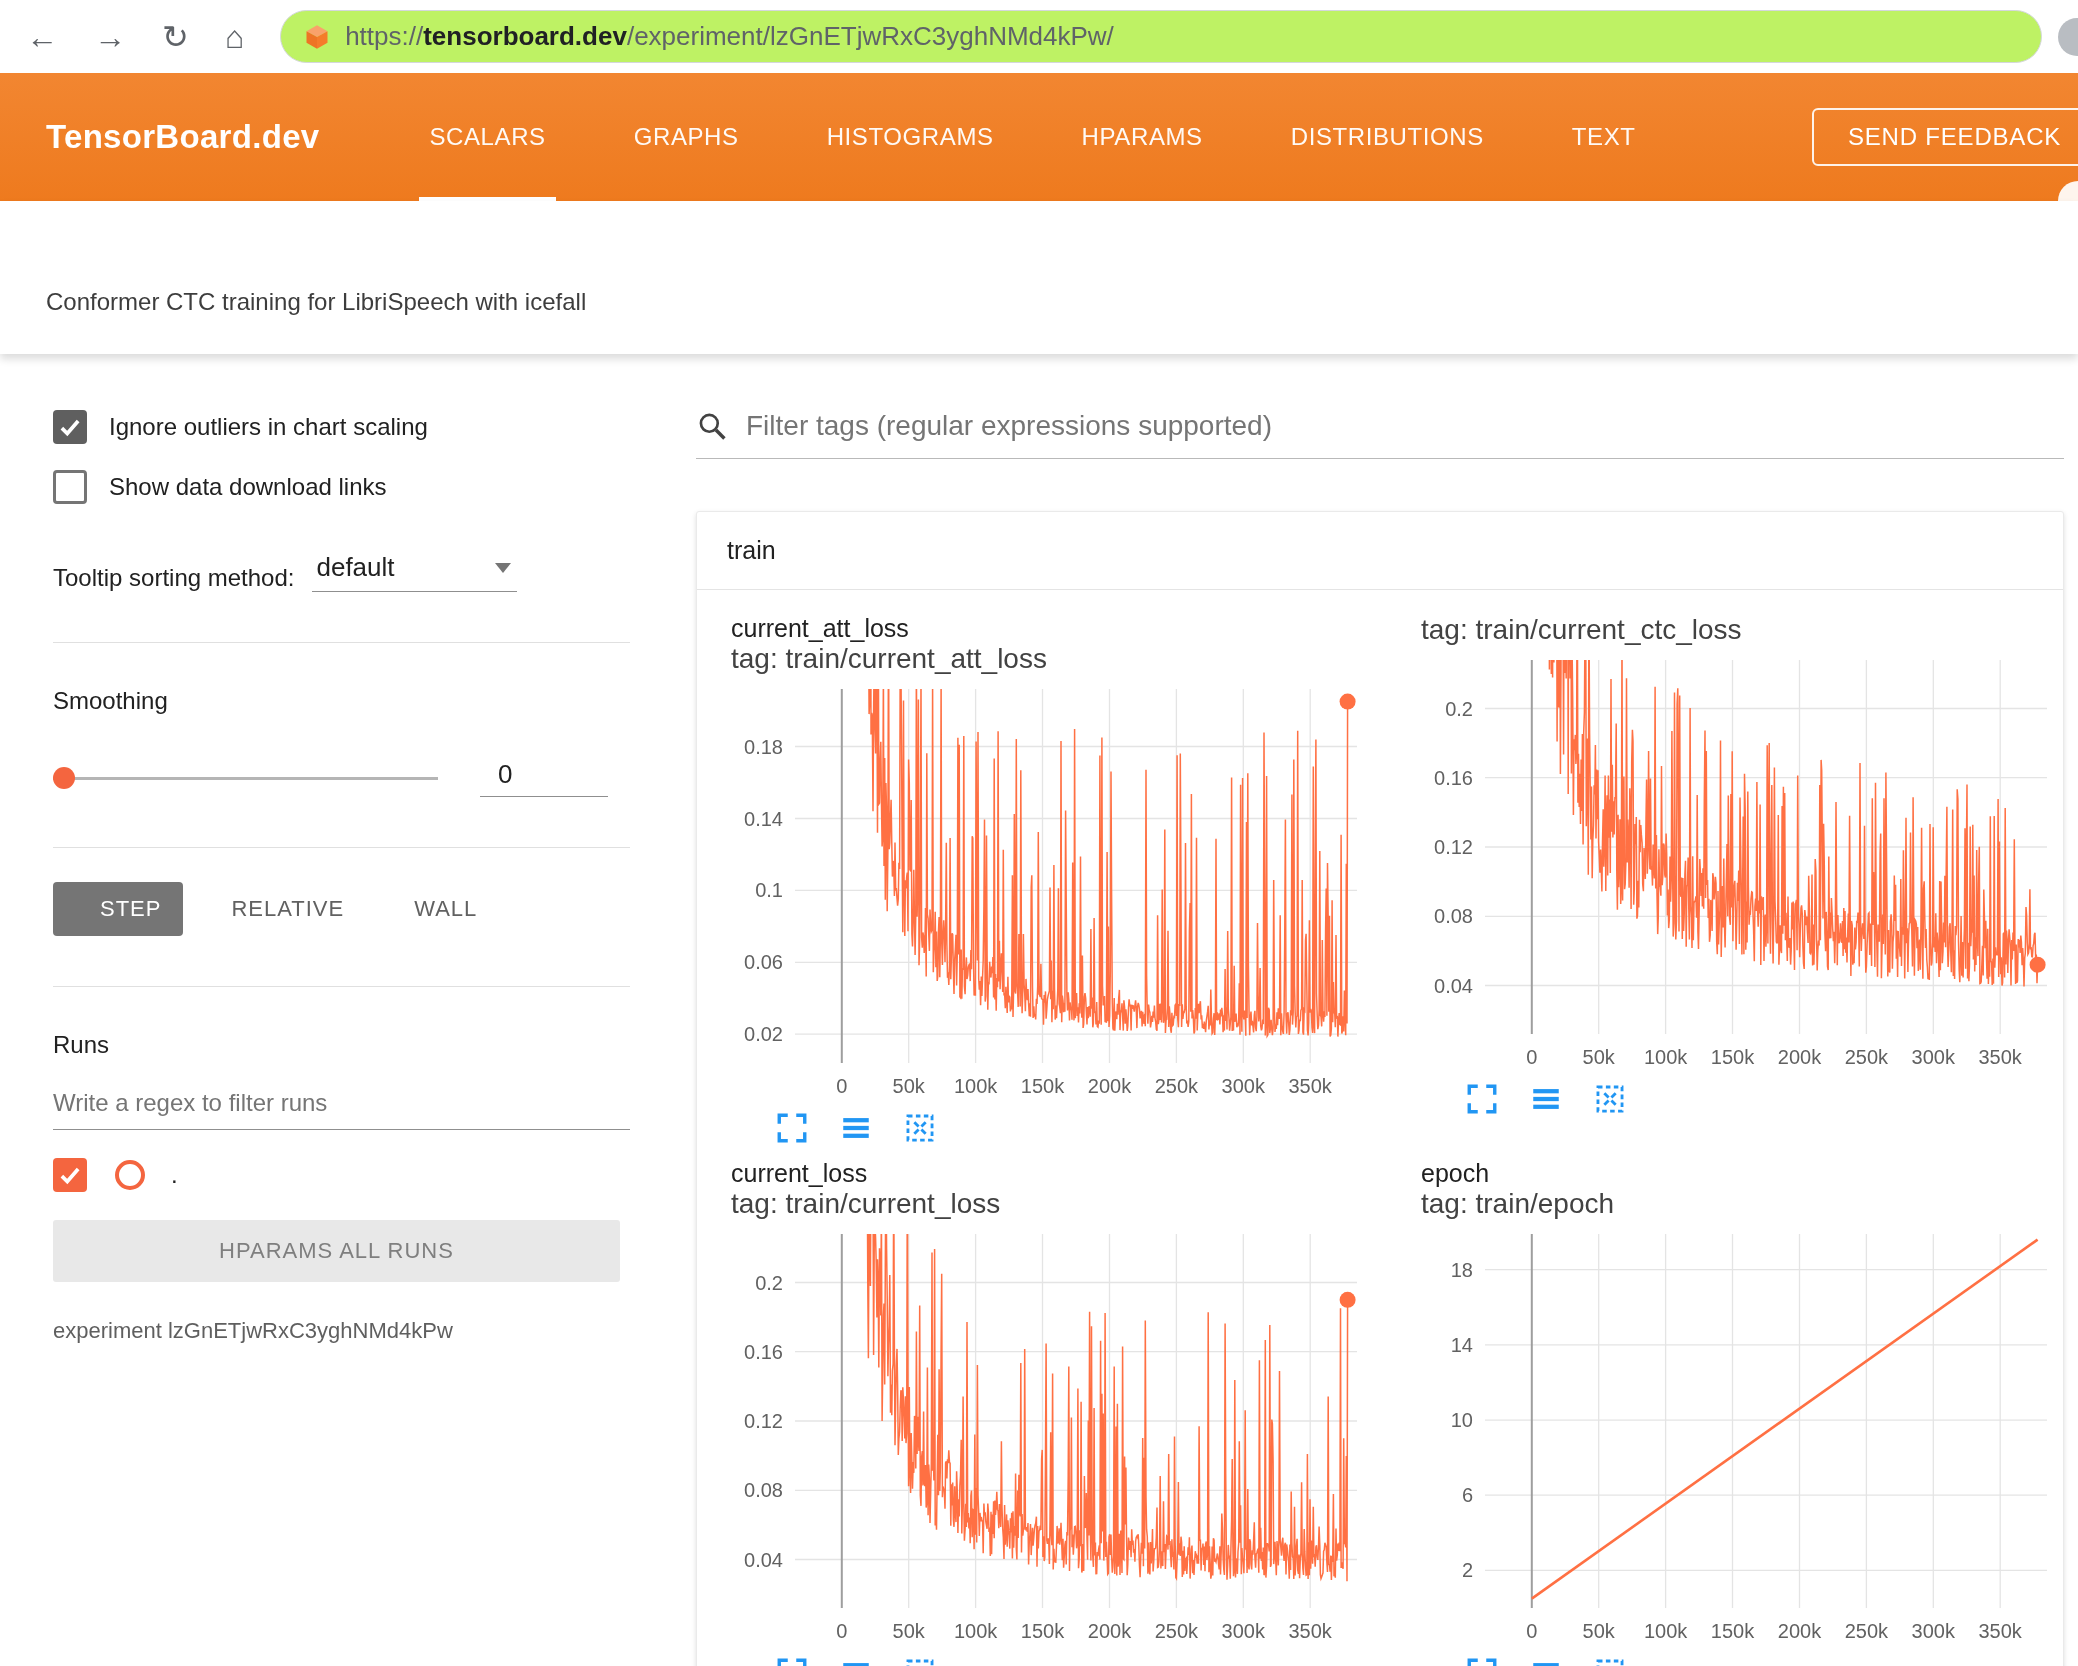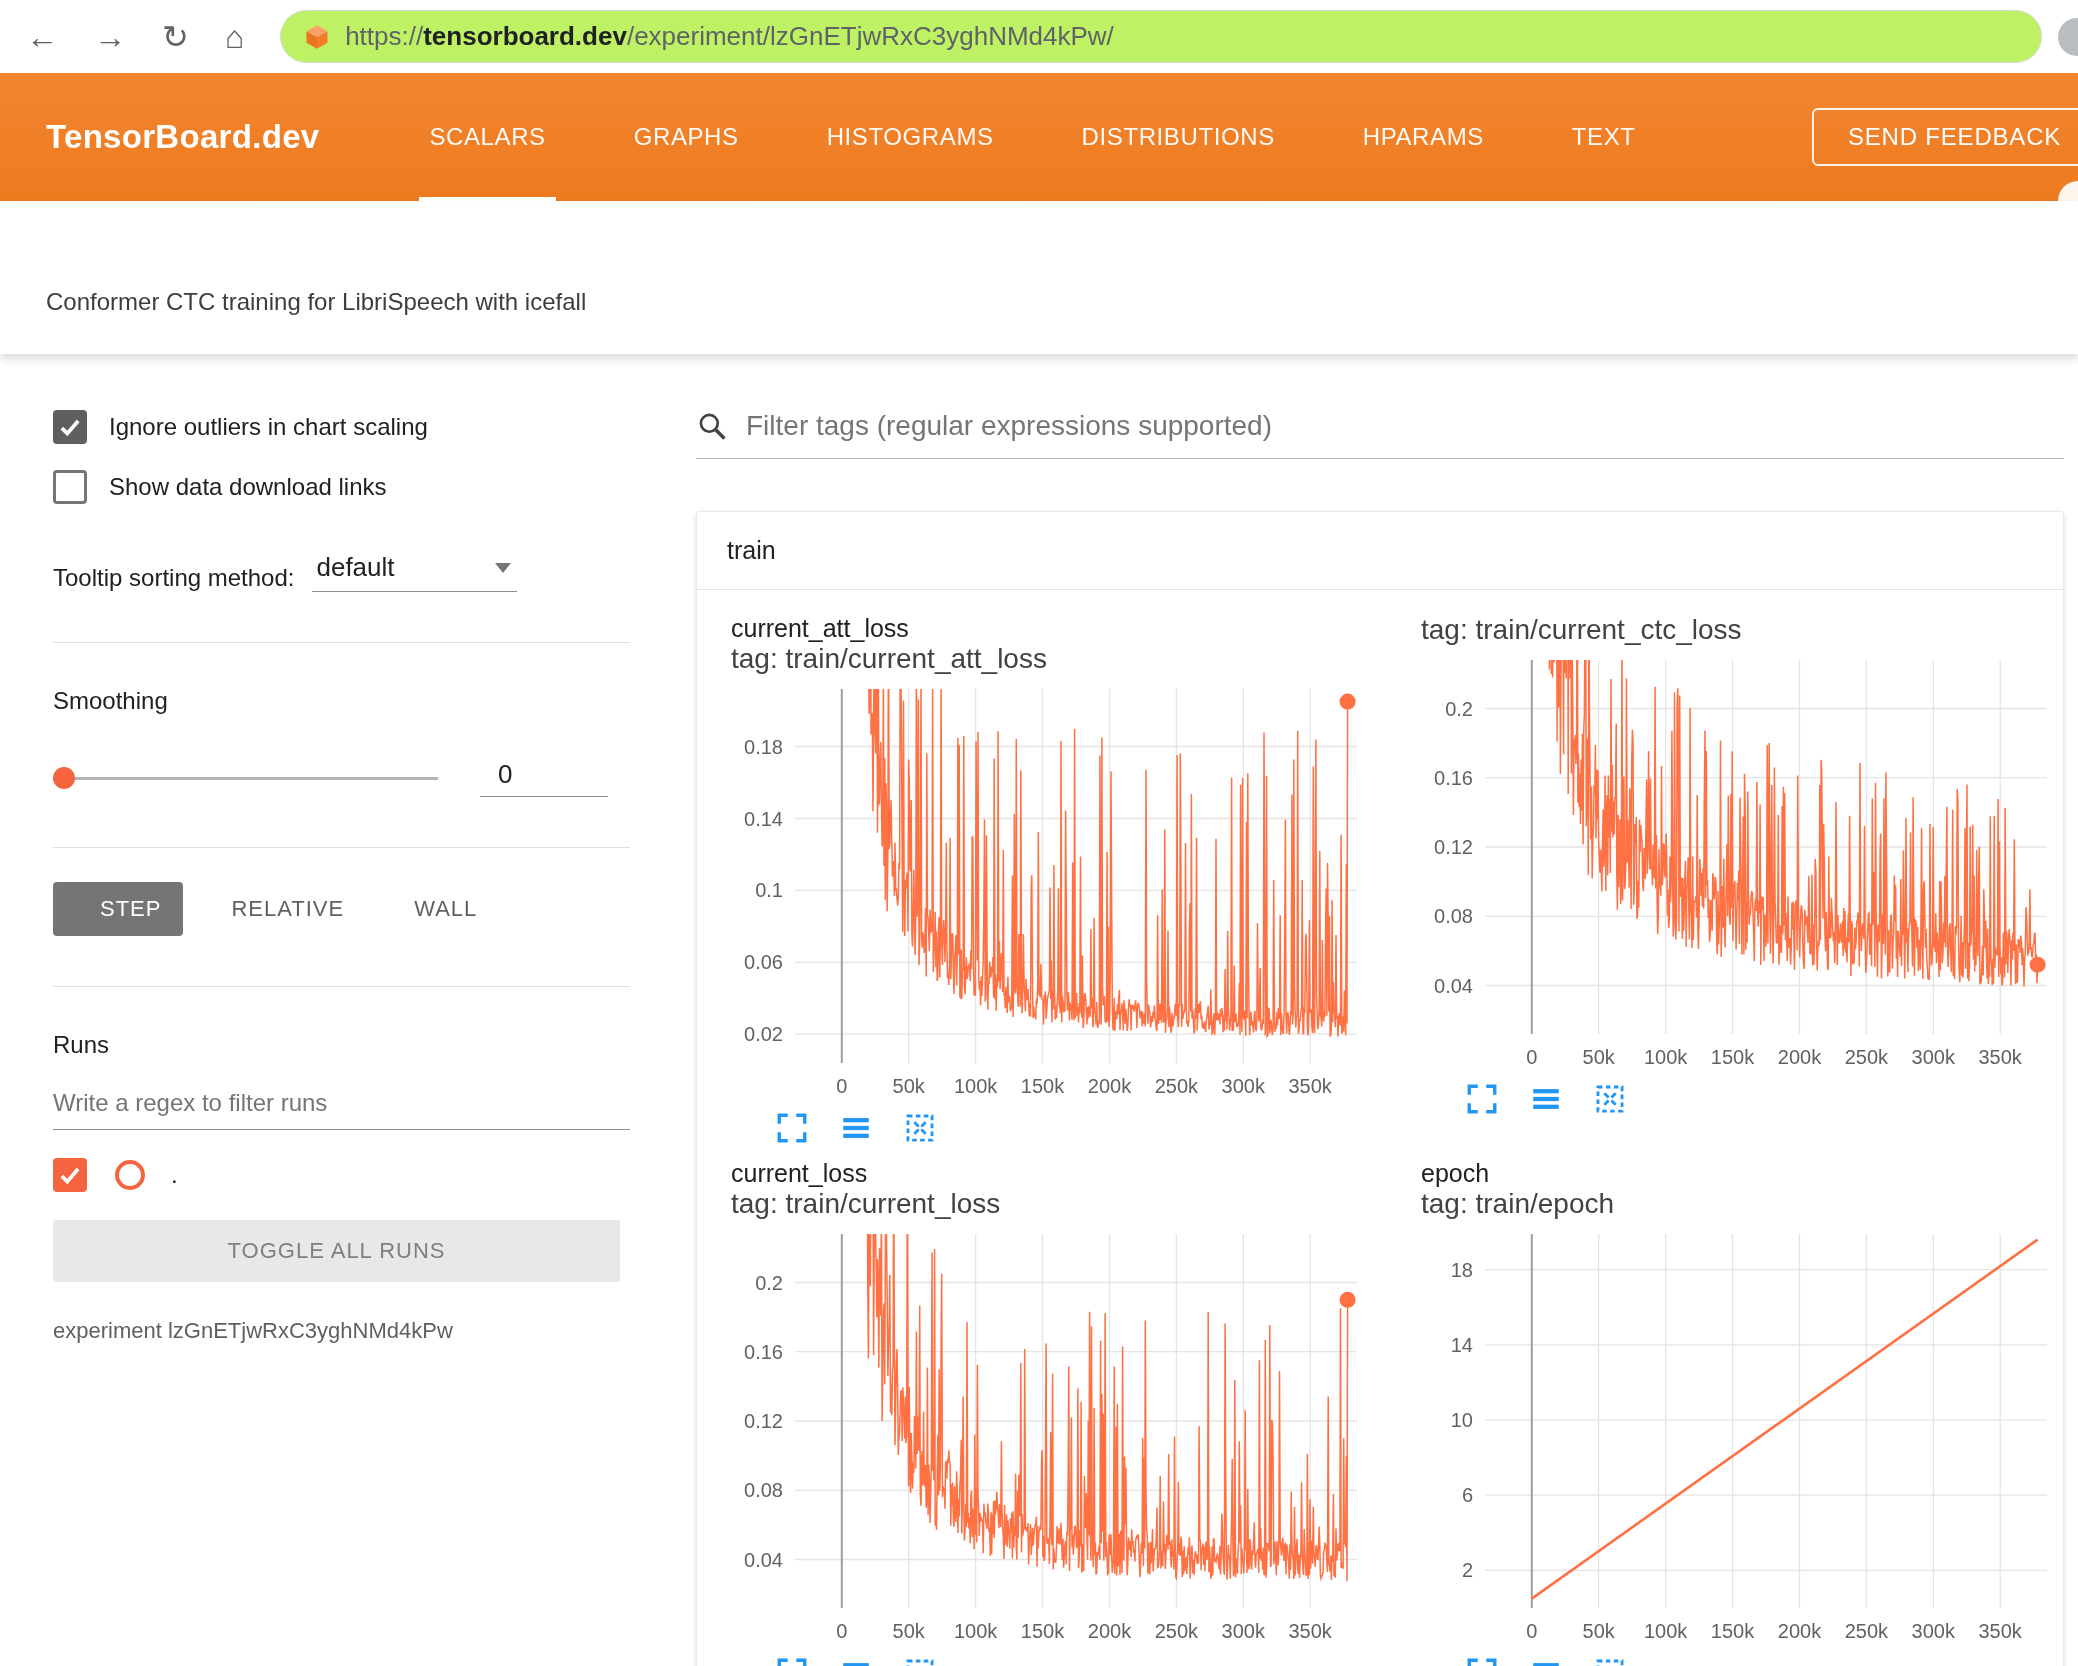--- a/index.html
+++ b/index.html
@@ -120,22 +120,22 @@
   </div>
   <span class="chrome-avatar"></span>
 </div>
 
 <div class="app-header">
   <div class="logo">TensorBoard.dev</div>
   <div class="tabs">
     <div class="tab active">SCALARS</div>
     <div class="tab">GRAPHS</div>
     <div class="tab">HISTOGRAMS</div>
+    <div class="tab">HPARAMS</div>
     <div class="tab">DISTRIBUTIONS</div>
-    <div class="tab">HPARAMS</div>
     <div class="tab">TEXT</div>
   </div>
   <button class="feedback-btn">SEND FEEDBACK</button>
   <span class="header-avatar"></span>
 </div>
 
 <div class="title-band">
   <div class="exp-title">Conformer CTC training for LibriSpeech with icefall</div>
 </div>
 
@@ -188,21 +188,21 @@
     <input class="runs-input" placeholder="Write a regex to filter runs" style="">
     <div class="run-row">
       <span class="chk checked-orange">
         <svg viewBox="0 0 24 24">
             <polyline points="4.5,13 9.5,18 19.5,6.5" fill="none" stroke="#fff" stroke-width="3.4"></polyline>
           </svg>
       </span>
       <span class="run-circle"></span>
       <span class="run-name">.</span>
     </div>
-    <button class="toggle-btn">TOGGLE ALL RUNS</button>
+    <button class="toggle-btn">HPARAMS ALL RUNS</button>
     <div class="exp-caption">experiment lzGnETjwRxC3yghNMd4kPw</div>
   </div>
 
   <div class="main">
     <div class="filter-row">
       <span style="display:flex;">
         <svg width="32" height="32" viewBox="0 0 24 24">
             <circle cx="10" cy="10" r="6.3" fill="none" stroke="#424242" stroke-width="2"></circle>
             <line x1="15" y1="15" x2="21.3" y2="21.3" stroke="#424242" stroke-width="2.6"></line>
           </svg>

